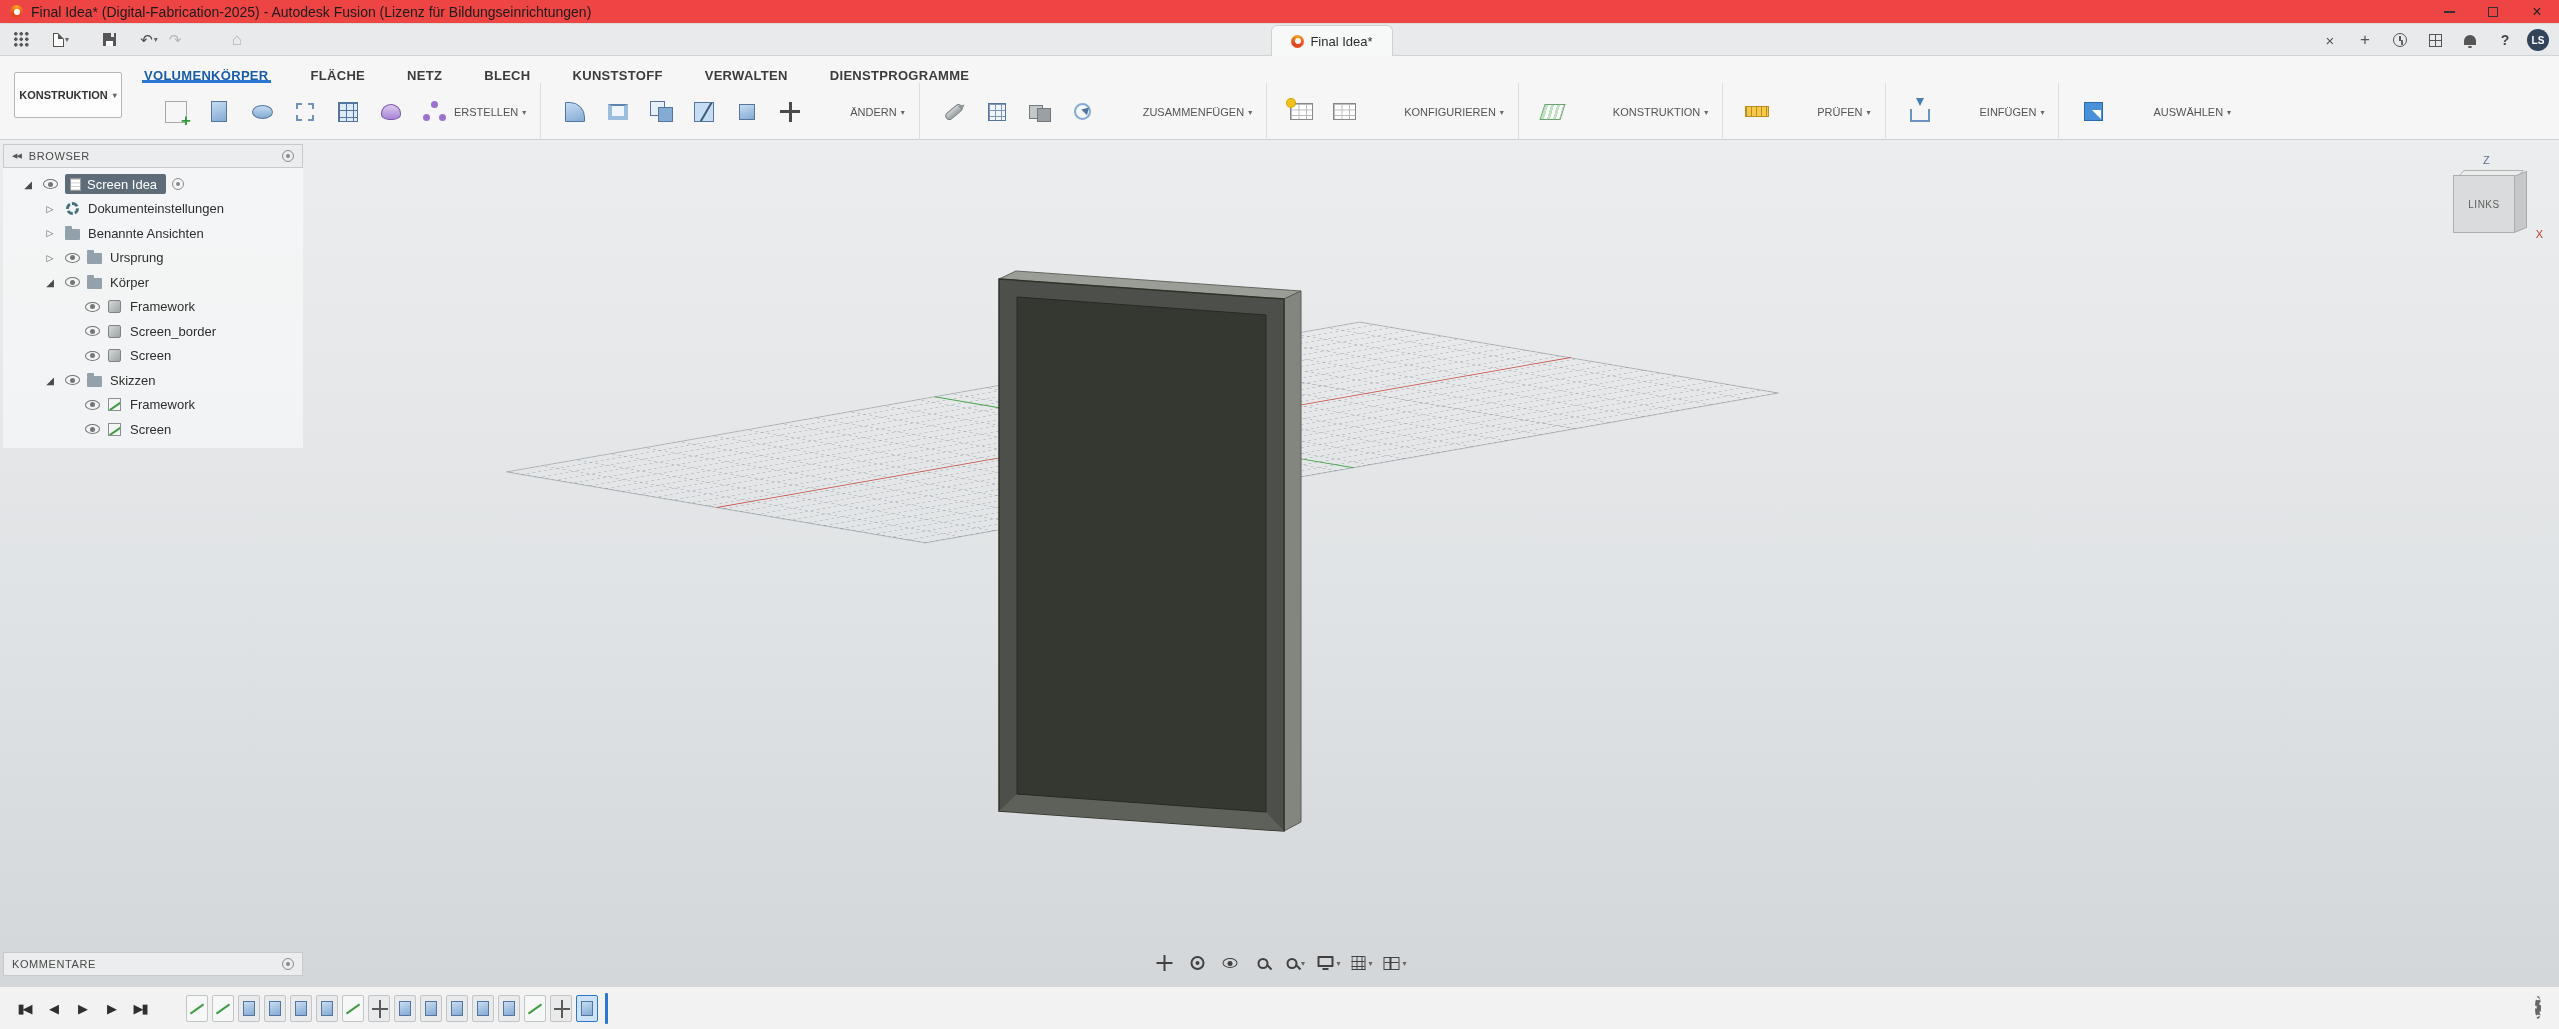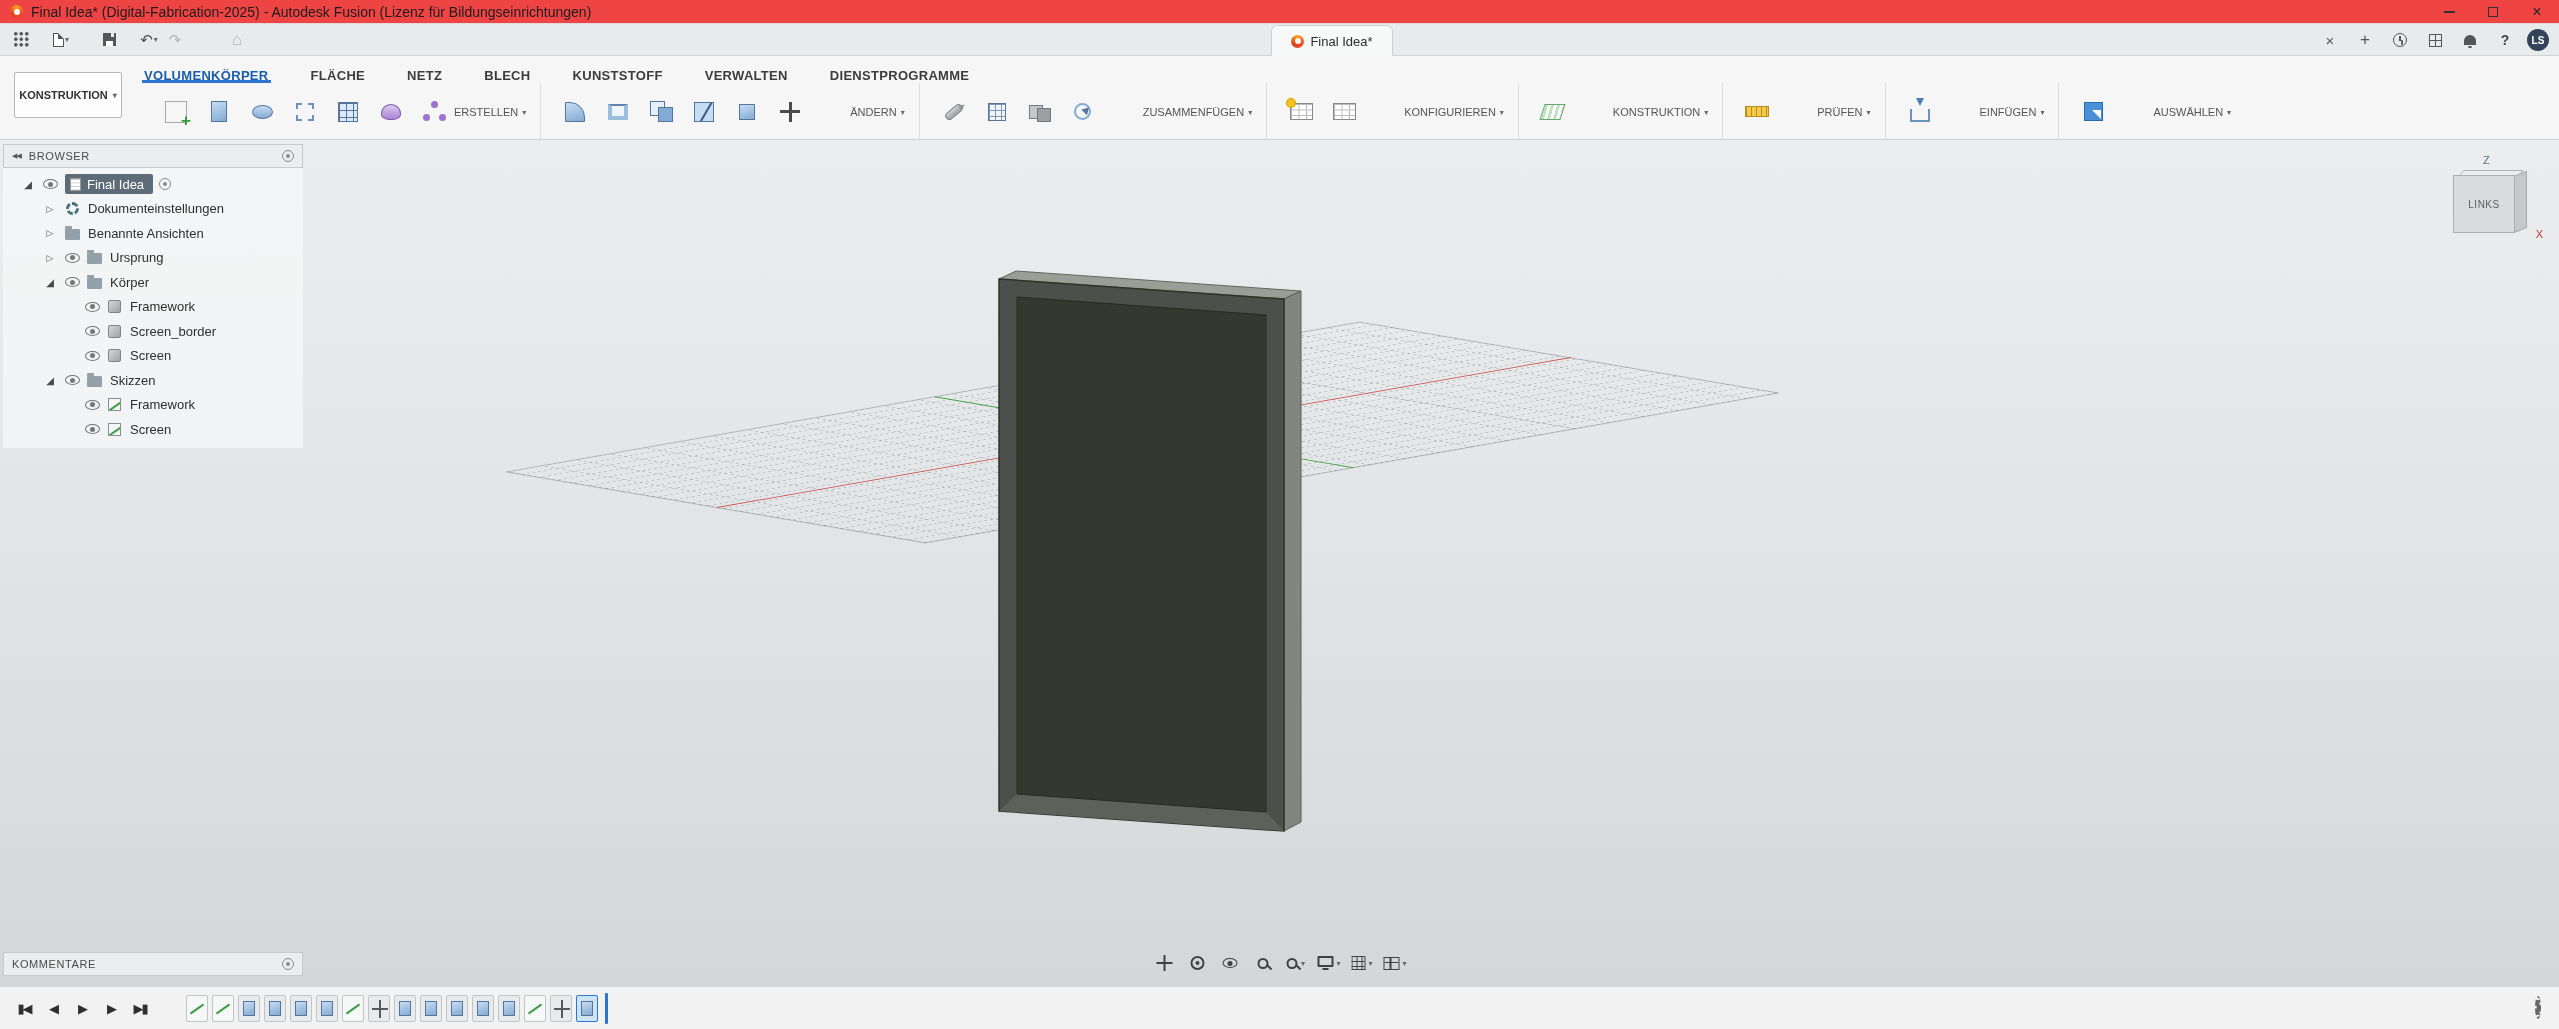--- a/index.html
+++ b/index.html
@@ -438,21 +438,21 @@
 
       <div class="trow d0">
         <span class="tw">
             <span class="exp open">◢</span>
           </span>
         <span class="tw">
             <span class="eye"></span>
           </span>
         <span class="root-sel">
           <span class="ic-doc"></span>
-          <span>Final Idea</span>
+          <span>Screen Idea</span>
         </span>
         <span class="dot-ic" style="margin-left:6px"></span>
       </div>
 
       <div class="trow d1">
         <span class="tw">
             <span class="exp">▷</span>
           </span>
         <span class="tw">
             <span class="gear-ic"></span>

